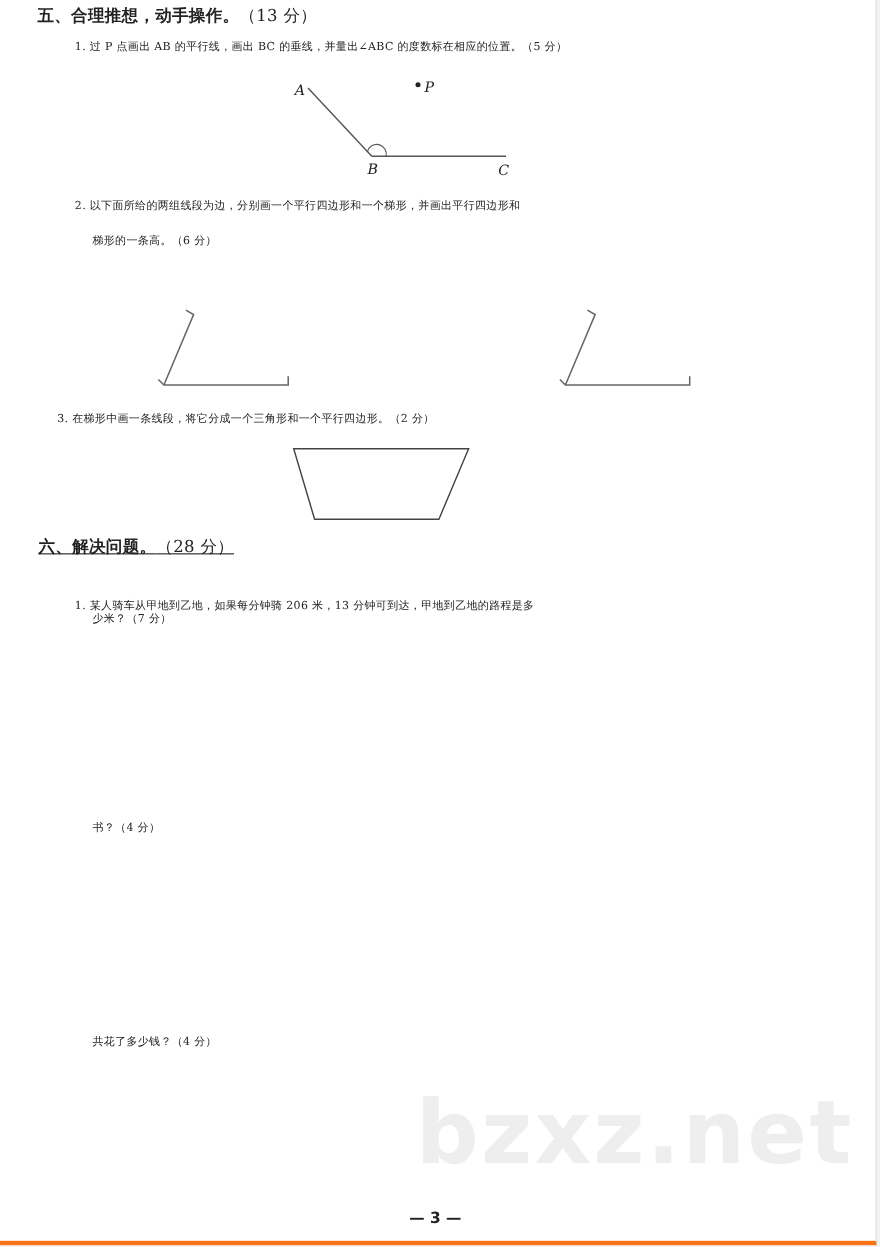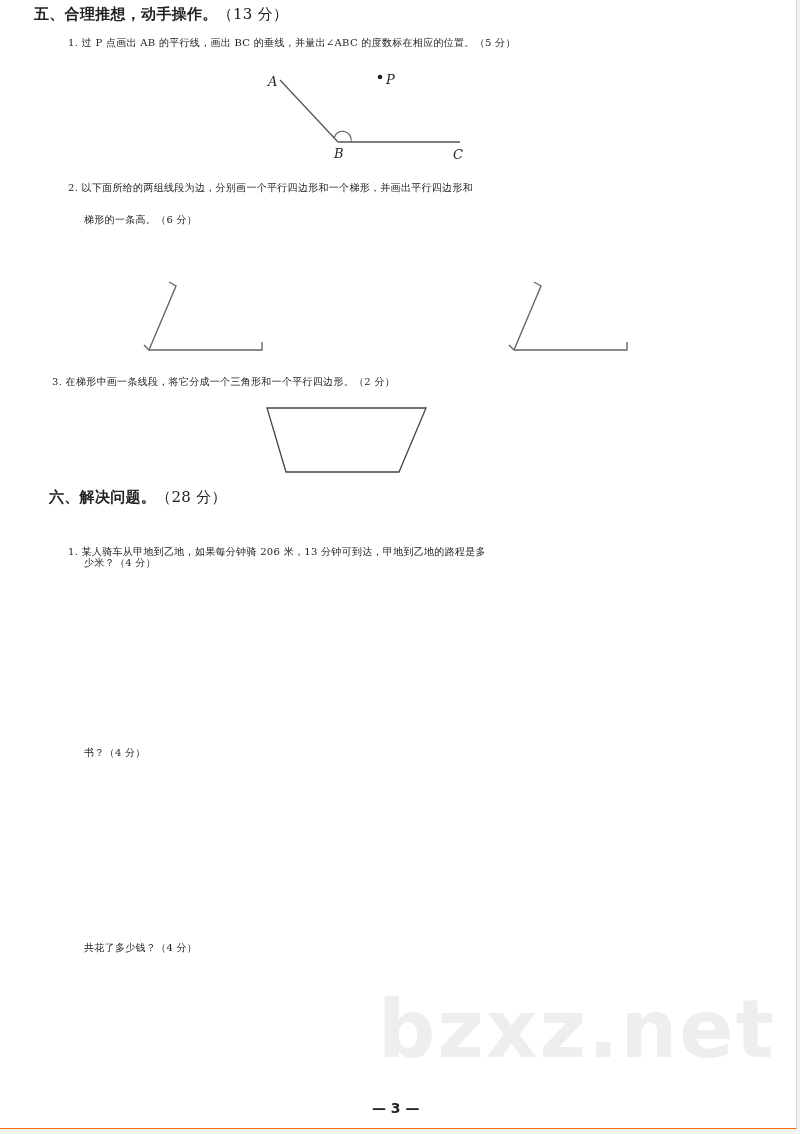--- a/index.html
+++ b/index.html
@@ -5,21 +5,21 @@
   html, body { margin: 0; padding: 0; }
   body {
     width: 800px; height: 1134px; position: relative; overflow: hidden;
     background: #f2f2f2;
     font-family: "DejaVu Serif", "Liberation Serif", serif;
     color: #222;
   }
   .page {
     position: absolute; left: 0; top: 0; width: 796px; height: 1128px;
     background: #ffffff;
-    border-right: 1px solid #d8d8d8; border-bottom: 1px solid #f97316;
+    border-right: 1px solid #d8d8d8; border-bottom: 4px solid #f97316;
   }
   .text { position: absolute; white-space: nowrap; font-size: 10px; line-height: 20px; letter-spacing: 0.3px; }
   .section-title { font-family: "DejaVu Sans", "Liberation Sans", sans-serif; font-weight: bold; font-size: 15px; }
   .section-title .pts { font-weight: normal; font-family: "DejaVu Serif", "Liberation Serif", serif; }
   svg { position: absolute; }
   .watermark {
     position: absolute; left: 378px; top: 990px;
     font-family: "DejaVu Sans", "Liberation Sans", sans-serif; font-weight: bold;
     font-size: 80px; line-height: 80px; color: #eeeeee; letter-spacing: 2px;
   }
@@ -62,26 +62,26 @@
     <polyline points="29,4 36,8 9,72" fill="none" stroke="#666" stroke-width="1.4"></polyline>
     <polyline points="4,67 9,72 122,72 122,64" fill="none" stroke="#666" stroke-width="1.4"></polyline>
   </svg>
 
   <div class="text" style="left:52px; top:372px;">3. 在梯形中画一条线段，将它分成一个三角形和一个平行四边形。（2 分）</div>
 
   <svg style="left:260px; top:400px;" width="180" height="80" viewBox="0 0 180 80">
     <polygon points="7,8 166,8 139,72 26,72" fill="none" stroke="#444" stroke-width="1.3"></polygon>
   </svg>
 
-  <div class="text section-title" style="left:49px; top:487px;">
+  <div class="text section-title" style="left:35px; top:487px;text-decoration:underline;">
     <span>六、解决问题。</span><span class="pts">（28 分）</span>
   </div>
 
   <div class="text" style="left:68px; top:542px;">1. 某人骑车从甲地到乙地，如果每分钟骑 206 米，13 分钟可到达，甲地到乙地的路程是多</div>
-  <div class="text" style="left:84px; top:553px;">少米？（4 分）</div>
+  <div class="text" style="left:84px; top:553px;">少米？（7 分）</div>
 
   <div class="text" style="left:84px; top:743px;">书？（4 分）</div>
 
   <div class="text" style="left:84px; top:938px;">共花了多少钱？（4 分）</div>
 
   <div class="watermark">bzxz.net</div>
 
   <div class="page-number">— 3 —</div>
 </div>
 

